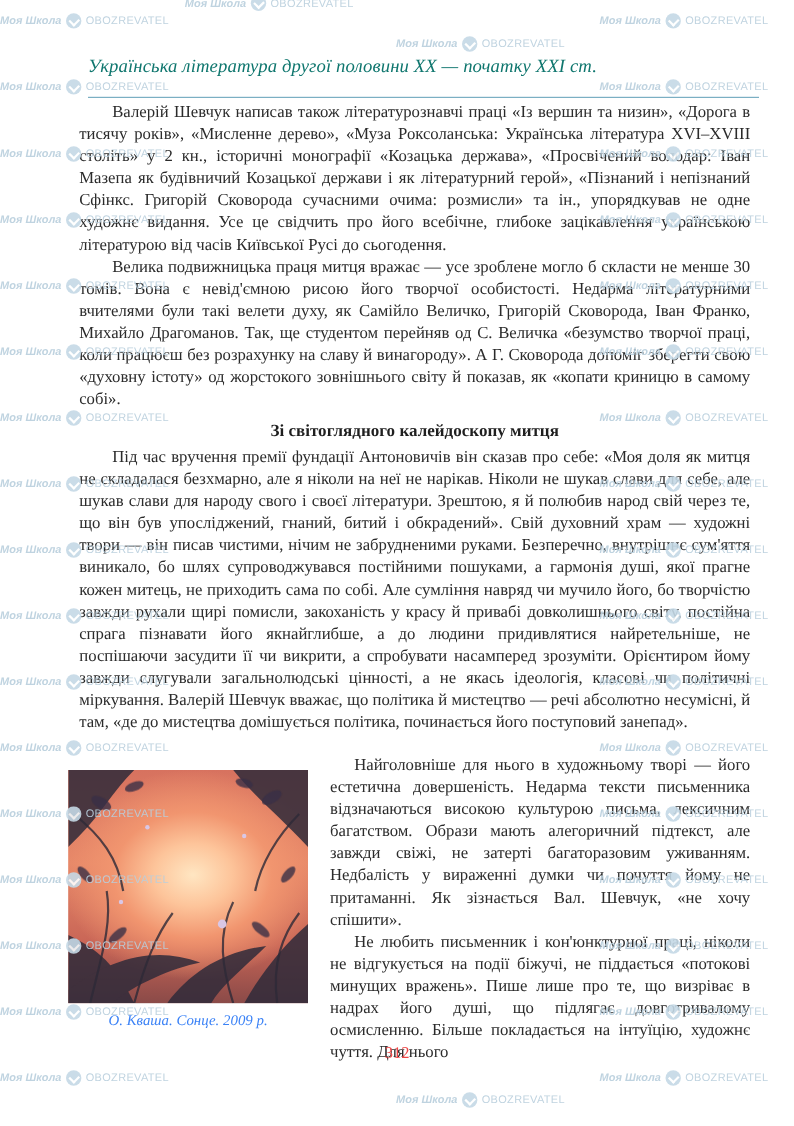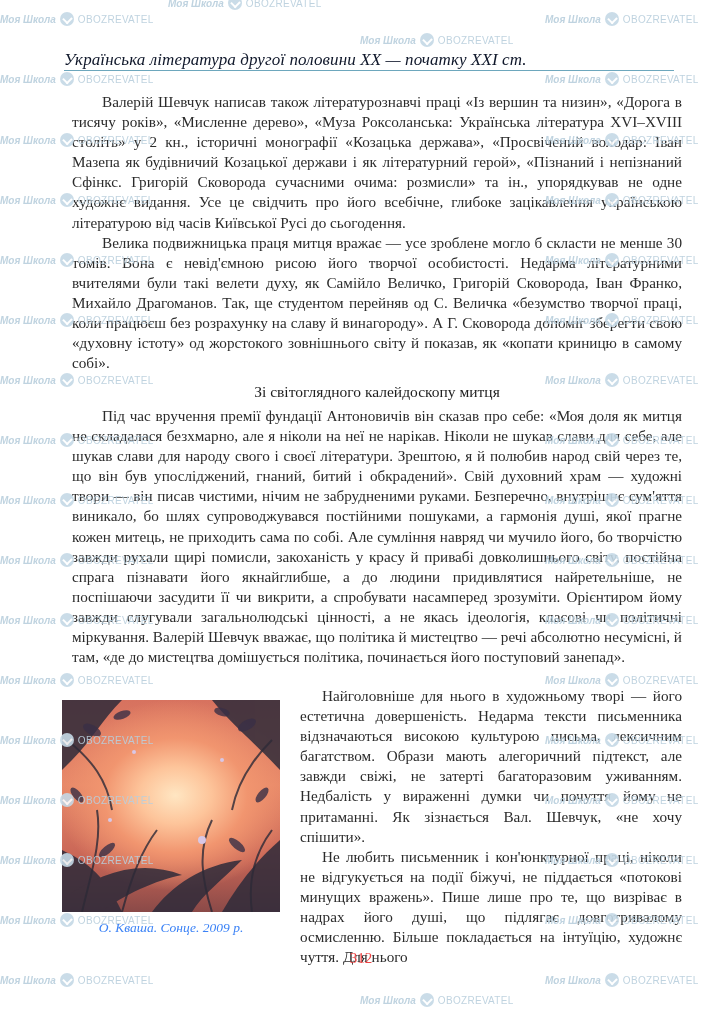--- a/index.html
+++ b/index.html
@@ -20,34 +20,34 @@
     width: 14px; height: 14px; border-radius: 50%; background: #c5d9e6;
     display: inline-block; position: relative;
   }
   .watermark .wm-logo::after {
     content: ""; position: absolute; left: 4px; top: 3px; width: 5px; height: 6px;
     border-right: 2px solid #fff; border-bottom: 2px solid #fff; transform: rotate(45deg);
   }
   .watermark .wm-brand { letter-spacing: 0.3px; font-size: 10px; }
 
   .running-head {
-    position: absolute; left: 64px; top: 50px; width: 610px;
-    font-style: italic; font-size: 17px; color: #0f172a;
-    border-bottom: 1.5px solid #6da7bd; padding-bottom: 0;
+    position: absolute; left: 80px; top: 50px; width: 610px;
+    font-style: italic; font-size: 17px; color: #0f766e;
+    border-bottom: 1.5px solid #6da7bd; padding-bottom: 18px;
     letter-spacing: 0.1px;
   }
   .text-block {
     position: absolute; left: 72px; width: 610px;
     font-size: 15.2px; line-height: 20.1px; text-align: justify;
     color: #2b2b2b;
   }
   .text-block p { margin: 0; text-indent: 30px; }
   .section-heading {
     position: absolute; left: 72px; width: 610px; top: 383px;
-    text-align: center; font-weight: normal; font-size: 15.5px; color: #1f1f1f;
+    text-align: center; font-weight: bold; font-size: 15.5px; color: #1f1f1f;
   }
   .figure {
     position: absolute; left: 62px; top: 700px; width: 218px; height: 212px;
     overflow: hidden;
     background:
       radial-gradient(ellipse 55% 45% at 52% 45%, #ffe6c2 0%, #fdc49a 30%, #f1956f 60%, rgba(214,95,78,0) 100%),
       linear-gradient(180deg, #d7725f 0%, #e68768 40%, #c86556 75%, #8a4a48 100%);
   }
   .figure svg { position: absolute; left: 0; top: 0; }
   .figure-caption {

